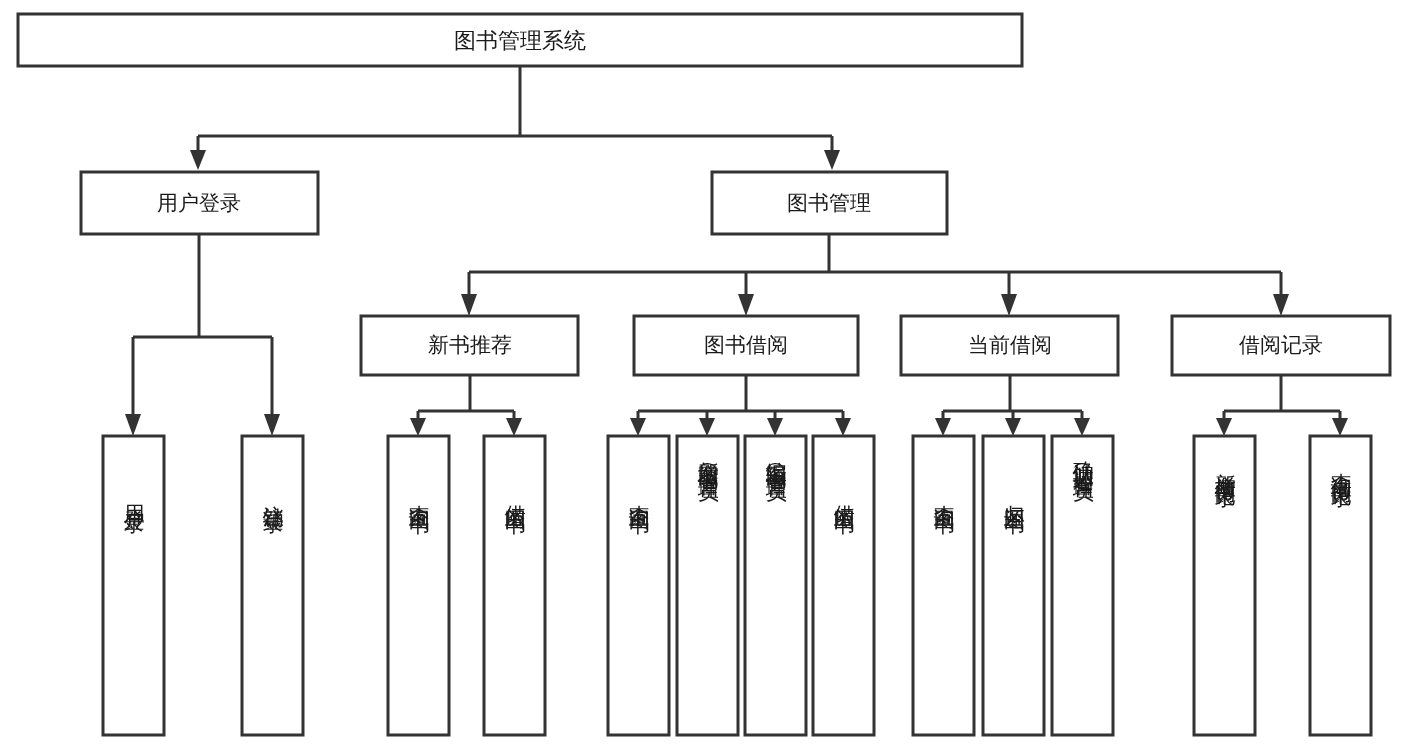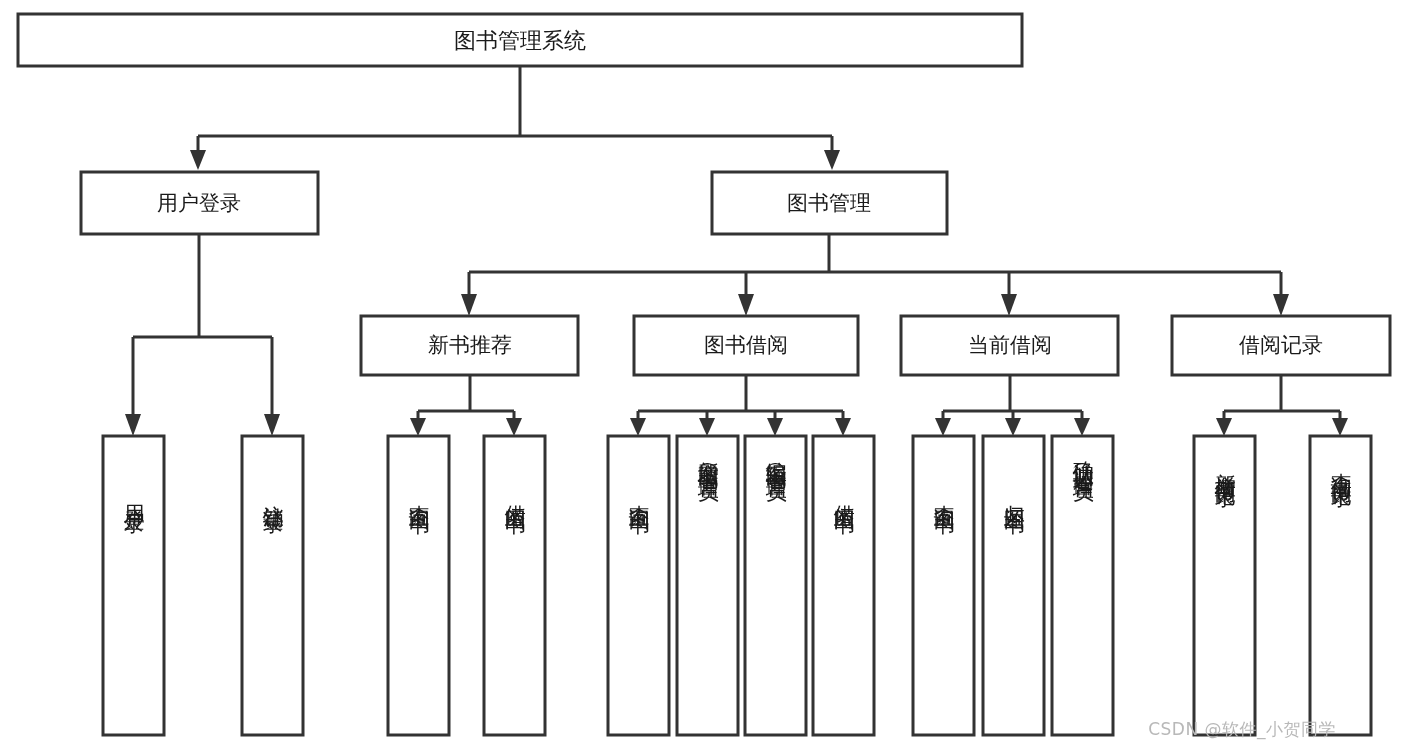--- a/index.html
+++ b/index.html
@@ -263,14 +263,13 @@
   </div>
 
   <div class="leaf-label-holder" style="left:1194px; top:436px; width:61px; height:299px; padding-top:20px;">
     <span class="leaf-label">新增借阅记录</span>
   </div>
 
   <div class="leaf-label-holder" style="left:1310px; top:436px; width:61px; height:299px; padding-top:20px;">
     <span class="leaf-label">查询借阅记录</span>
   </div>
 
-  <div class="watermark">CSDN @软件_小贺同学</div>
 </div>
 
 </body></html>

